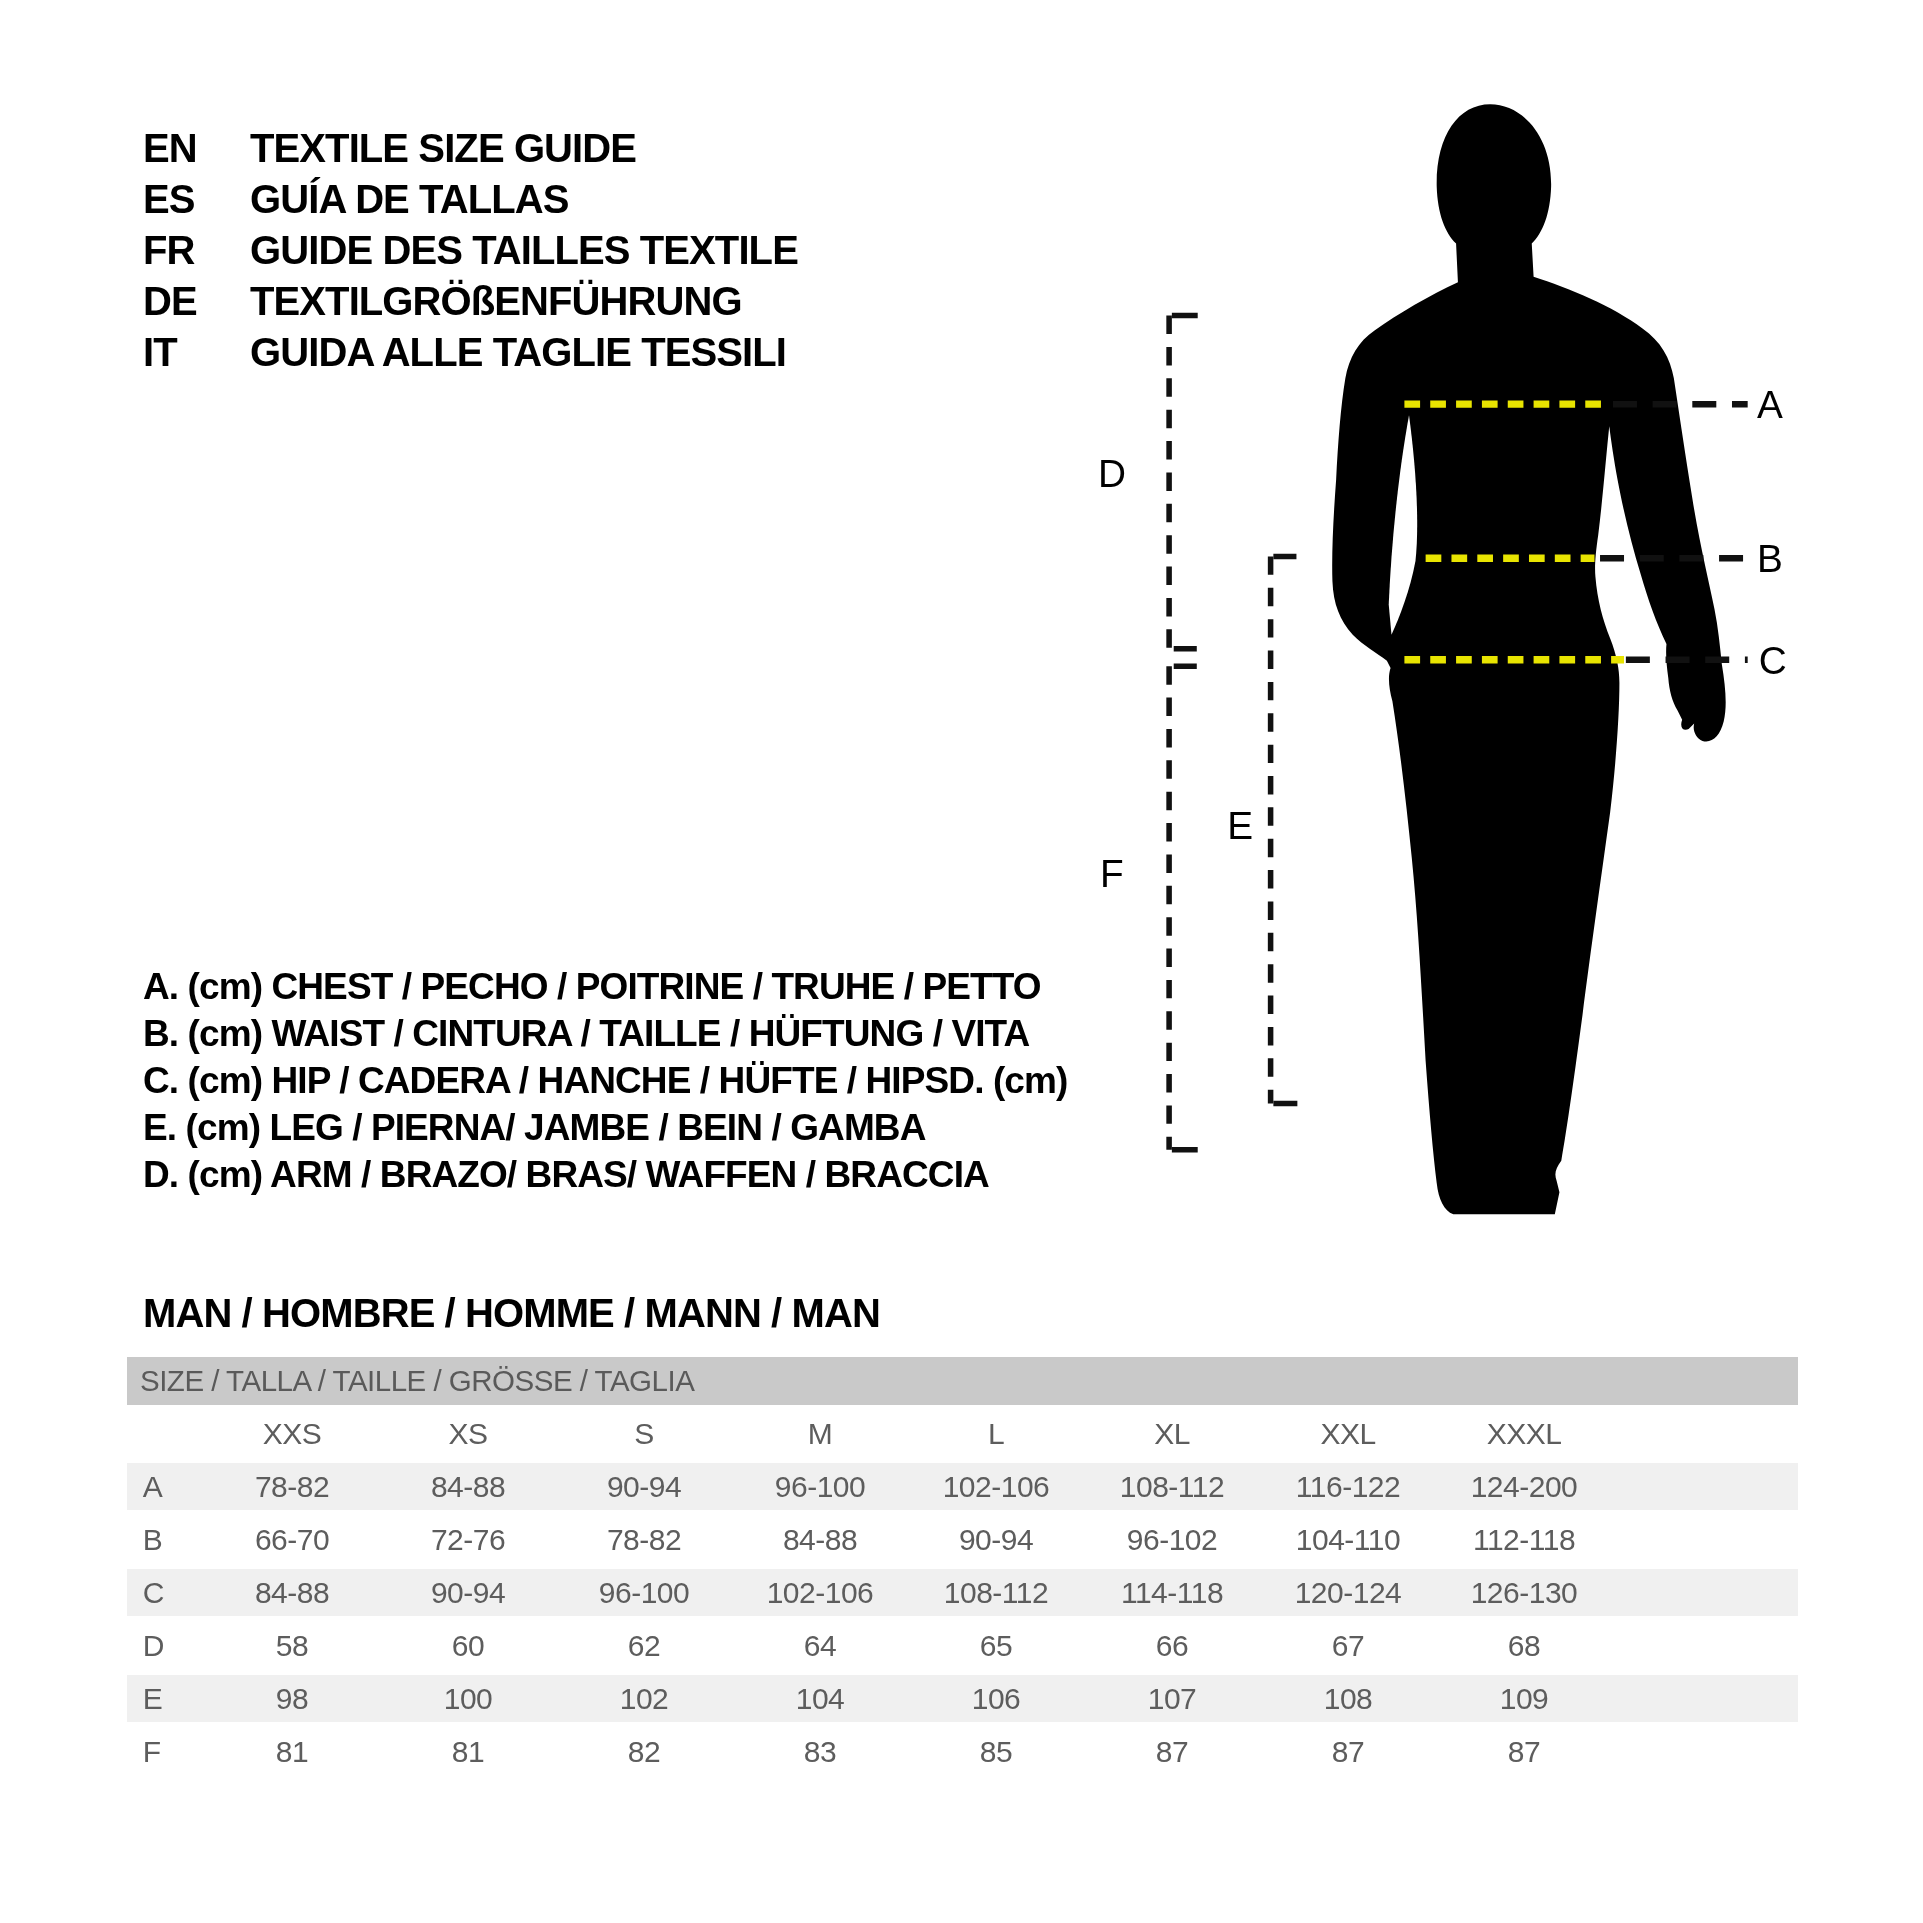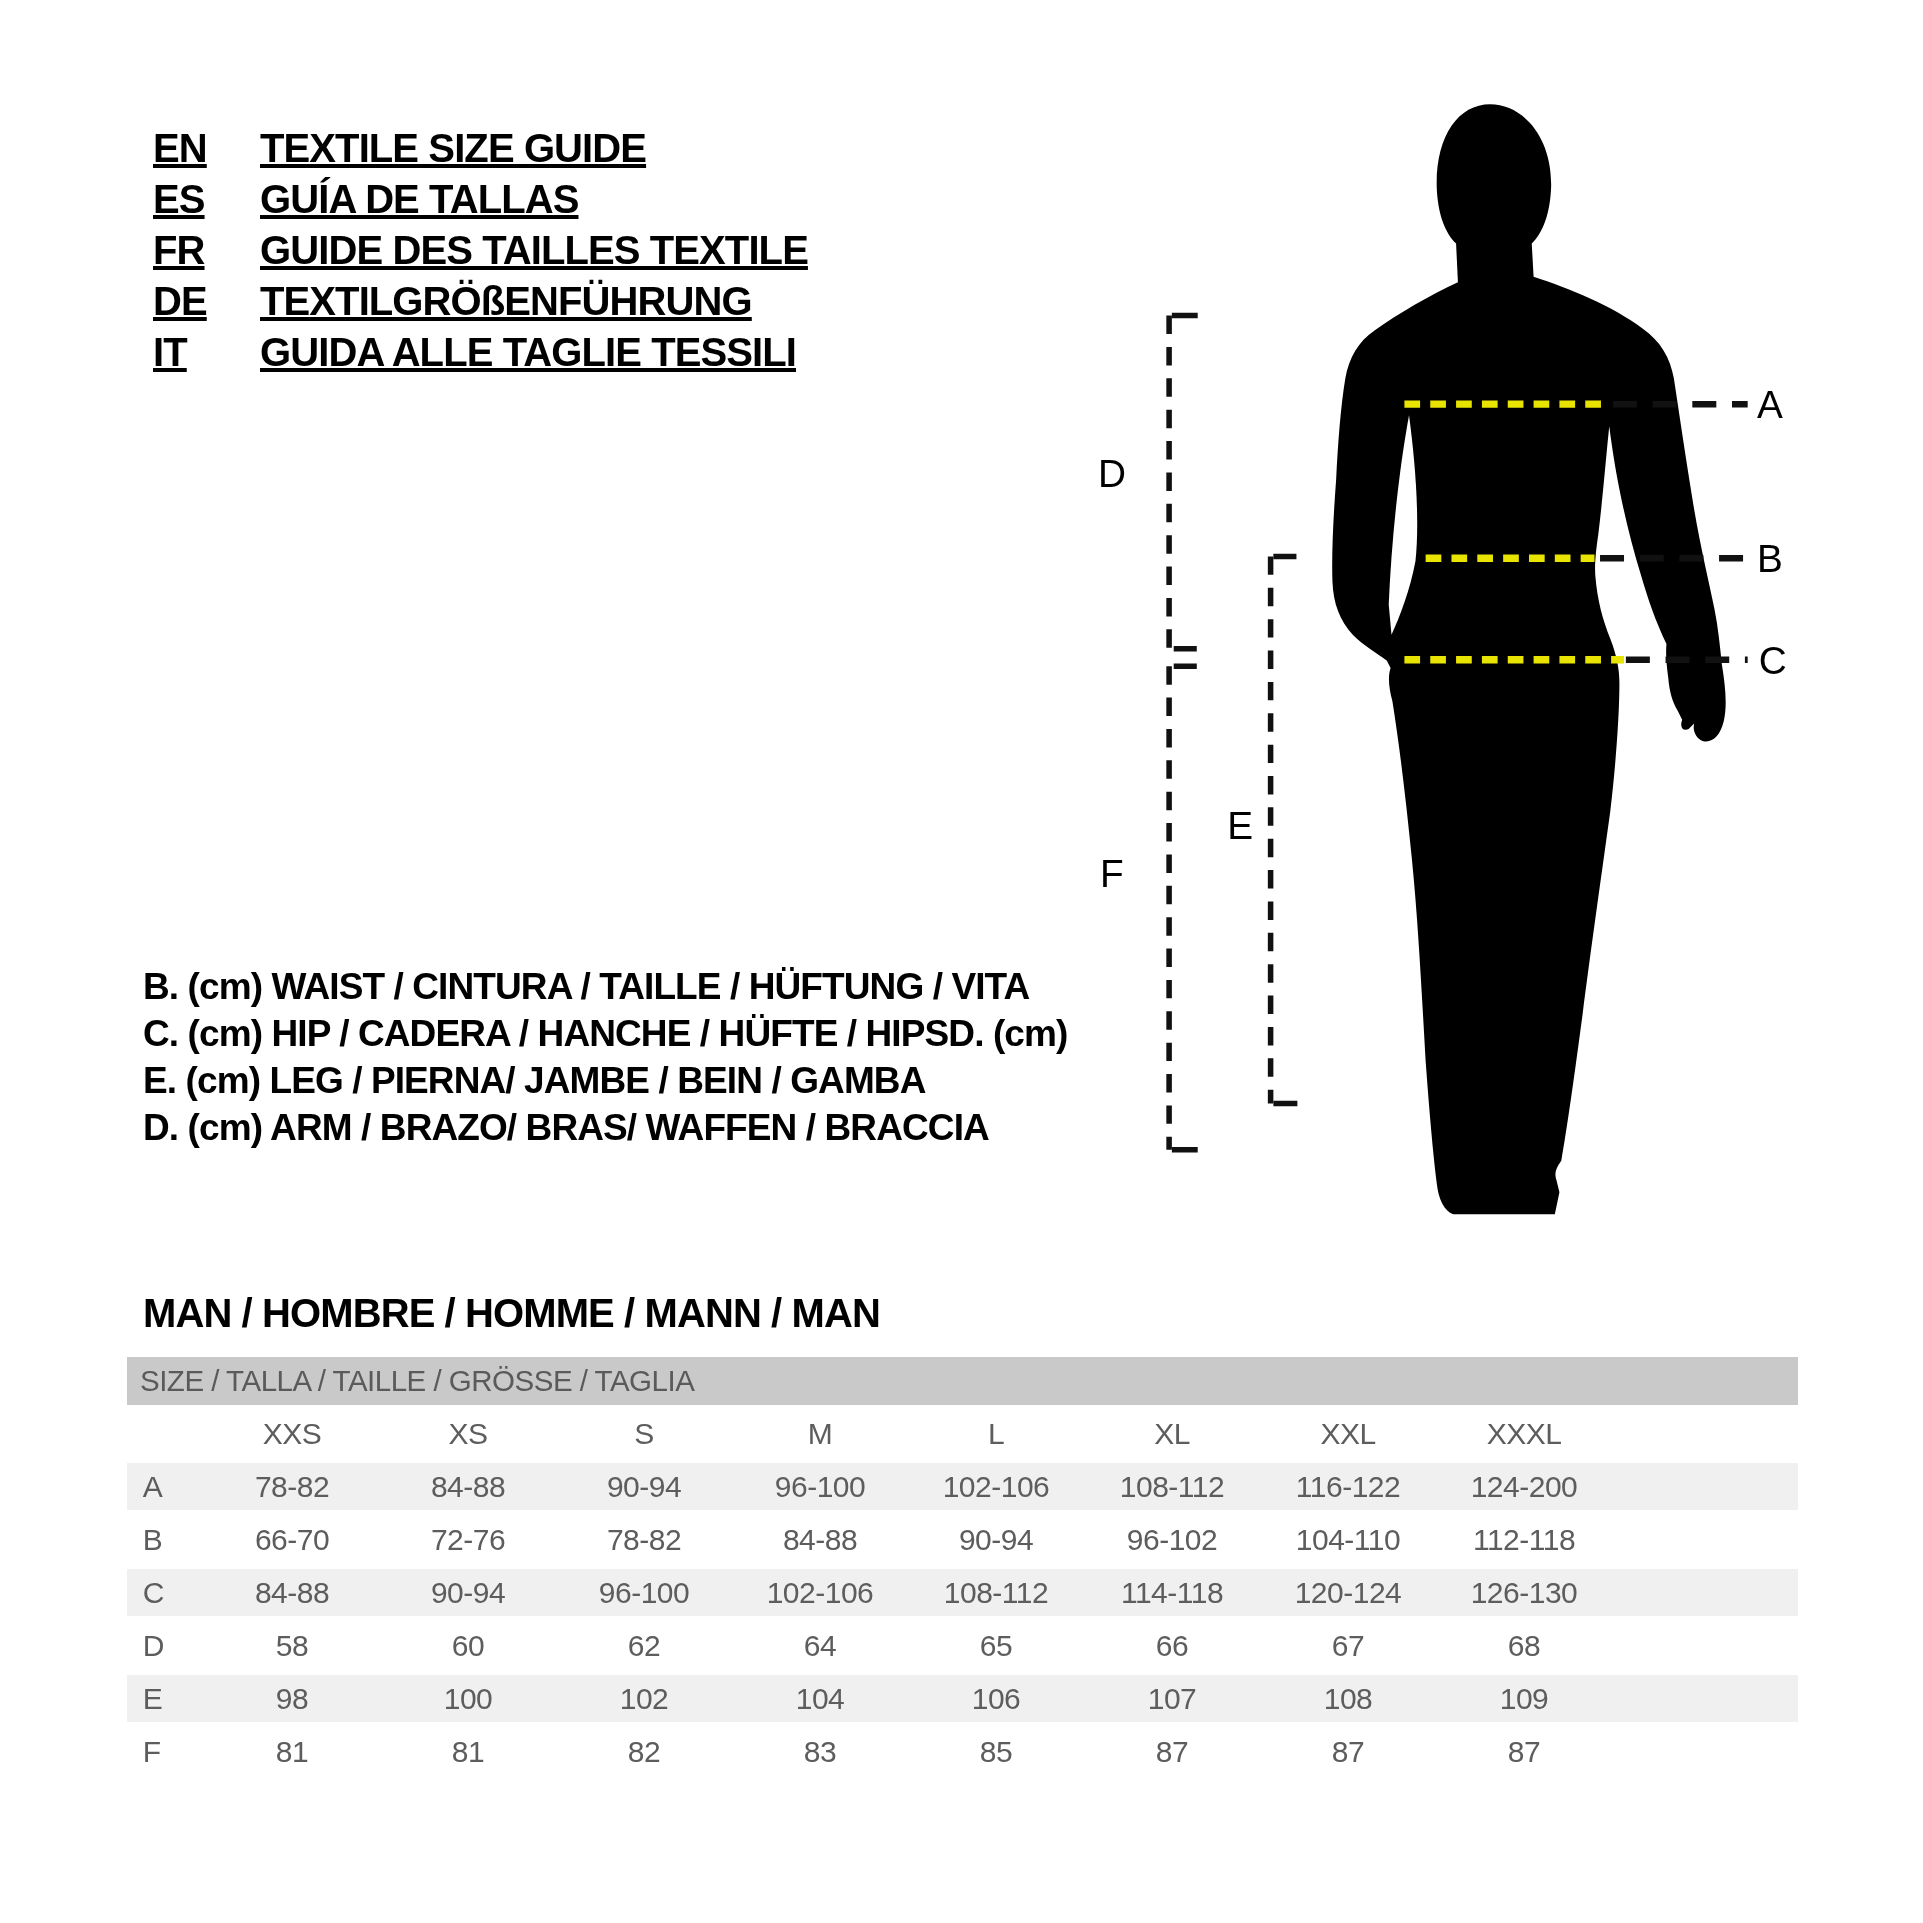--- a/index.html
+++ b/index.html
@@ -5,21 +5,21 @@
   html,body{margin:0;padding:0;}
   body{
     position:relative;
     width:1923px;height:1923px;
     background:#ffffff;
     font-family:"Liberation Sans", sans-serif;
     color:#000;
     overflow:hidden;
   }
   
-  .lang-list{position:absolute;left:153px;top:123px;text-decoration:underline;}
+  .lang-list{position:absolute;left:143px;top:123px;}
   .lang-row{display:flex;height:51px;align-items:center;}
   .lang-code{width:107px;font-size:40px;font-weight:700;letter-spacing:-0.9px;}
   .lang-label{font-size:40px;font-weight:700;letter-spacing:-0.9px;white-space:nowrap;}
 
   
   .measures{position:absolute;left:143px;top:963px;}
   .measure-row{height:47px;display:flex;align-items:center;
     font-size:37px;font-weight:700;letter-spacing:-0.9px;white-space:nowrap;}
 
   
@@ -139,20 +139,21 @@
 
   <text class="fig-letter" x="1904" y="453">A</text>
   <text class="fig-letter" x="1904" y="620">B</text>
   <text class="fig-letter" x="1906" y="731">C</text>
   <text class="fig-letter" x="1190" y="528">D</text>
   <text class="fig-letter" x="1330" y="909">E</text>
   <text class="fig-letter" x="1192" y="961">F</text>
 </svg>
 
 <div class="measures">
+  <div class="measure-row">A. (cm) CHEST / PECHO / POITRINE / TRUHE / PETTO</div>
   <div class="measure-row">B. (cm) WAIST / CINTURA / TAILLE / HÜFTUNG / VITA</div>
   <div class="measure-row">C. (cm) HIP / CADERA / HANCHE / HÜFTE / HIPSD. (cm)</div>
   <div class="measure-row">E. (cm) LEG / PIERNA/ JAMBE / BEIN / GAMBA</div>
   <div class="measure-row">D. (cm) ARM / BRAZO/ BRAS/ WAFFEN / BRACCIA</div>
 </div>
 
 <div class="gender">MAN / HOMBRE / HOMME / MANN / MAN</div>
 
 <div class="size-table">
   <div class="band">

